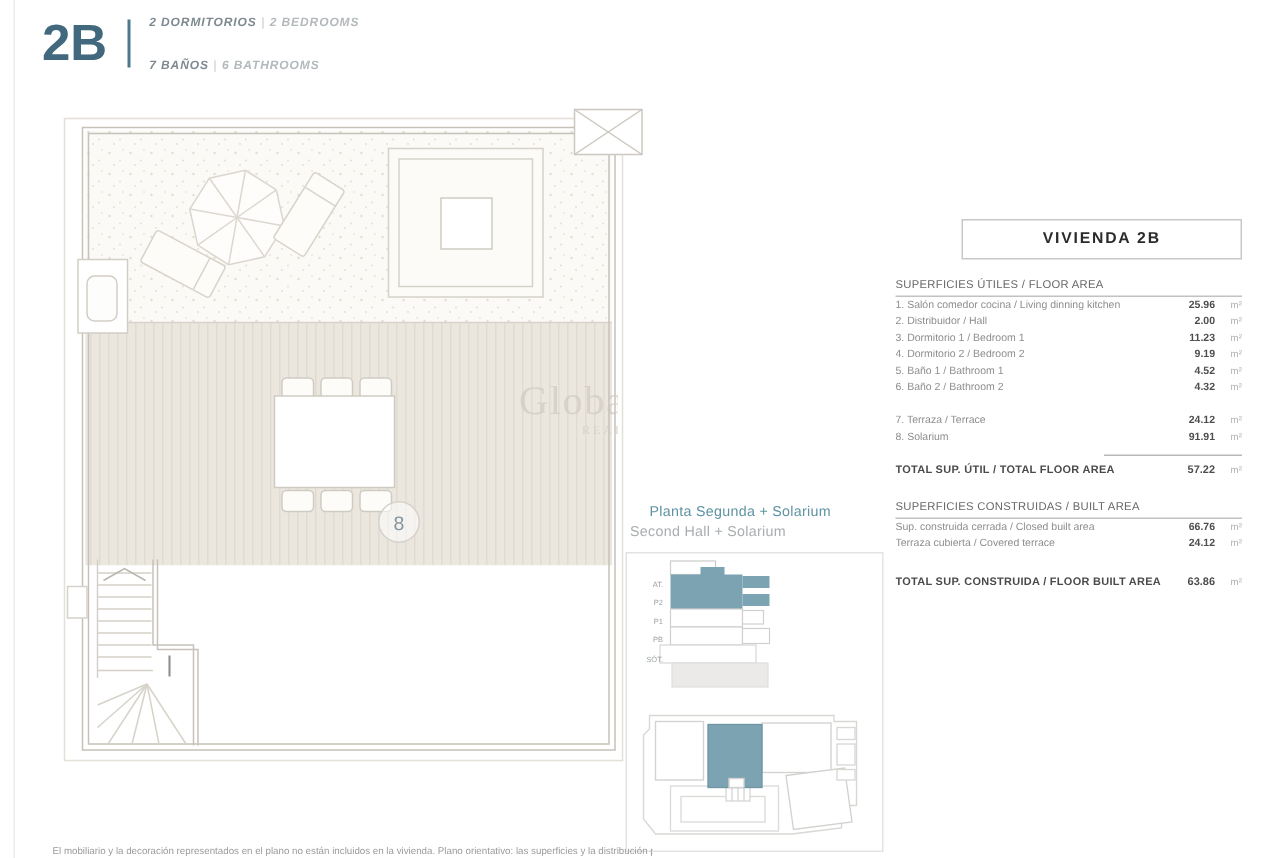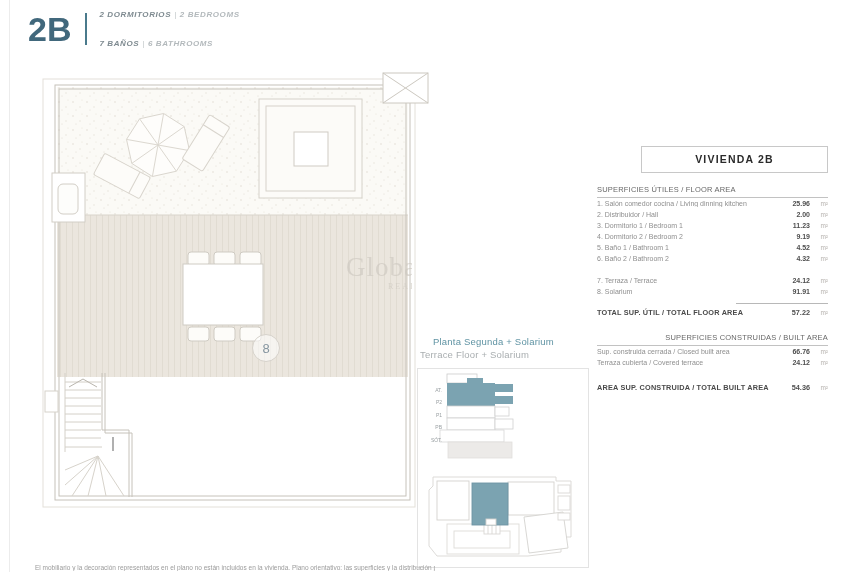--- a/index.html
+++ b/index.html
@@ -228,21 +228,21 @@
   <div class="circle8">
     <span>8</span>
   </div>
 
   <div class="watermark">
     <div class="wm1">Global</div>
     <div class="wm2">REAL</div>
   </div>
 
   <div class="legend-title">Planta Segunda + Solarium</div>
-  <div class="legend-sub">Terrace Floor + Solarium</div>
+  <div class="legend-sub">Second Hall + Solarium</div>
   <div class="legend-box"></div>
   <div class="floor-labels">
 
   <div class="floor-label">AT.</div>
       <div class="floor-label">P2</div>
       <div class="floor-label">P1</div>
       <div class="floor-label">PB</div>
       <div class="floor-label">SÓT.</div>
     </div>
 
@@ -304,37 +304,37 @@
         </div>
       </div>
     <div class="rule-right"></div>
     <div class="total-row">
       <span class="lbl">TOTAL SUP. ÚTIL / TOTAL FLOOR AREA</span>
       <span class="val">57.22</span>
       <span class="unit">m²</span>
     </div>
 
     <div class="gap12"></div>
-    <div class="sec-hdr" style="margin-top:0;text-align:right;">SUPERFICIES CONSTRUIDAS / BUILT AREA</div>
+    <div class="sec-hdr" style="margin-top:0;">SUPERFICIES CONSTRUIDAS / BUILT AREA</div>
     <div class="rows">
 
         <div class="row">
           <span class="lbl">Sup. construida cerrada / Closed built area</span>
           <span class="val">66.76</span>
           <span class="unit">m²</span>
         </div>
 
         <div class="row">
           <span class="lbl">Terraza cubierta / Covered terrace</span>
           <span class="val">24.12</span>
           <span class="unit">m²</span>
         </div>
       </div>
     <div class="gap12"></div>
     <div class="total-row">
-      <span class="lbl">AREA SUP. CONSTRUIDA / TOTAL BUILT AREA</span>
-      <span class="val">54.36</span>
+      <span class="lbl">TOTAL SUP. CONSTRUIDA / FLOOR BUILT AREA</span>
+      <span class="val">63.86</span>
       <span class="unit">m²</span>
     </div>
   </div>
 
   <div class="footer">El mobiliario y la decoración representados en el plano no están incluidos en la vivienda. Plano orientativo: las superficies y la distribución pueden sufrir modificaciones por razones técnicas o jurídicas.</div>
 </div>
 
 </body></html>

